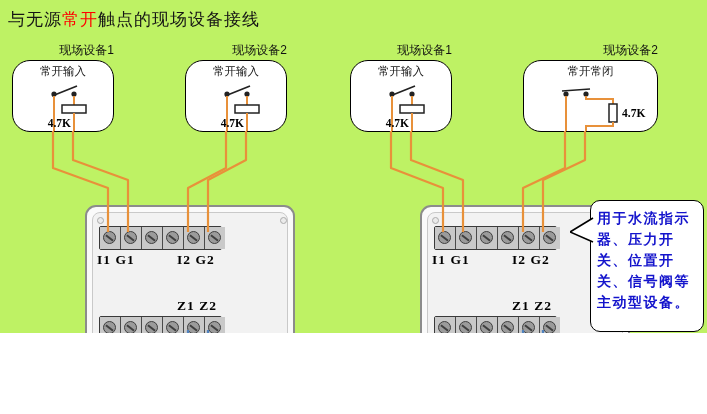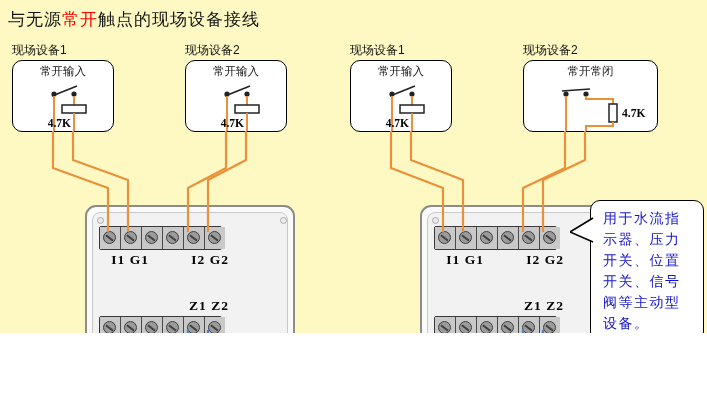--- a/index.html
+++ b/index.html
@@ -1,24 +1,24 @@
 <!DOCTYPE html>
 <html style="--wire: #E8913A; --bus: #4F81BD; --busdot: #17375E; --highlight: #FF0000; --callout: #1414CC;"><head>
 <meta charset="utf-8">
 <style>
   html,body{margin:0;padding:0;background:#fff}
-  #page{position:relative;width:707px;height:333px;background:#fef9c3;overflow:hidden;
+  #page{position:relative;width:707px;height:333px;background:#bef264;overflow:hidden;
         font-family:"Liberation Sans",sans-serif;color:#111}
 
   .title{position:absolute;top:8px;font-family:"Liberation Serif",serif;font-size:17px;
          letter-spacing:1px;white-space:nowrap;color:#151515;z-index:2}
   .title .hl{color:var(--highlight)}
 
-  .dev-name{position:absolute;top:42px;font-size:12px;text-align:left;z-index:2}
-  .device{position:absolute;top:60px;height:72px;border:1.6px solid #000;border-radius:10px;
+  .dev-name{position:absolute;top:42px;font-size:12px;text-align:right;z-index:2}
+  .device{position:absolute;top:60px;height:72px;border:1.6px solid #000;border-radius:18px;
           box-sizing:border-box;background:#fff;z-index:2}
   .dev-input{text-align:center;font-size:11.5px;margin-top:3px}
   .dev-svg{position:absolute;left:0;top:16px;overflow:visible}
   .lead{fill:none;stroke:var(--wire);stroke-width:2}
   .blade{stroke:#222;stroke-width:1.7;fill:none}
   .contact{fill:#222}
   .res{fill:#fff;stroke:#222;stroke-width:1.5}
   .resk{font-family:"Liberation Serif",serif;font-weight:bold;font-size:11.5px;fill:#000}
 
   .module{position:absolute;top:205px;width:210px;height:157px;background:#FAFAFA;
@@ -29,35 +29,35 @@
           background:#EBEBEB;box-sizing:border-box}
   .tstrip{position:absolute;left:12px;width:123px;height:24px;background:#D6D6D6;
           border:1.5px solid #3A3A3A;box-sizing:border-box;display:flex;border-radius:2px}
   .tstrip.top{top:19px}.tstrip.bottom{top:109px}
   .screw{flex:0 0 20px;position:relative;border-right:1px solid #4A4A4A;background:#C9C9C9}
   .screw:last-child{border-right:none}
   .screw::before{content:"";position:absolute;left:3px;top:3.5px;width:13px;height:13px;
           border-radius:50%;background:#9B9B9B;border:1px solid #3F3F3F;box-sizing:border-box}
   .screw::after{content:"";position:absolute;left:5px;top:9.5px;width:9px;height:2px;
           background:#3F3F3F;transform:rotate(38deg)}
-  .tlabel{position:absolute;width:52px;text-align:right;font-family:"Liberation Serif",serif;
+  .tlabel{position:absolute;width:52px;text-align:left;font-family:"Liberation Serif",serif;
           font-weight:bold;font-size:13.5px;letter-spacing:1px;white-space:nowrap;color:#000}
 
   #wires{position:absolute;left:0;top:0;z-index:4;pointer-events:none}
   .wire{fill:none;stroke:var(--wire);stroke-width:2.2;stroke-linejoin:round}
   .busline{stroke:var(--bus);stroke-width:2.4}
   .busv{stroke:var(--bus);stroke-width:2.2}
   .busdot{fill:var(--busdot)}
 
   .bus-label{position:absolute;font-family:"Liberation Serif",serif;font-weight:bold;
           font-size:17px;z-index:2}
 
   .callout{position:absolute;left:590px;top:200px;width:114px;z-index:6}
-  .callout-box{background:#fff;border:1.6px solid #000;border-radius:10px;padding:7px 12px;
-          font-size:14px;font-weight:normal;color:var(--callout);line-height:1.5;
+  .callout-box{background:#fff;border:1.6px solid #000;border-radius:10px;padding:7px 6px;
+          font-size:14px;font-weight:bold;color:var(--callout);line-height:1.5;
           letter-spacing:1.5px;min-height:116px}
   .callout-tail{position:absolute;left:-20px;top:16px}
 </style>
 </head>
 <body>
 
 <div id="page">
 
   <div class="title" style="left:8px"><span>与无源</span><span class="hl">常开</span><span>触点的现场设备接线</span></div>
 

